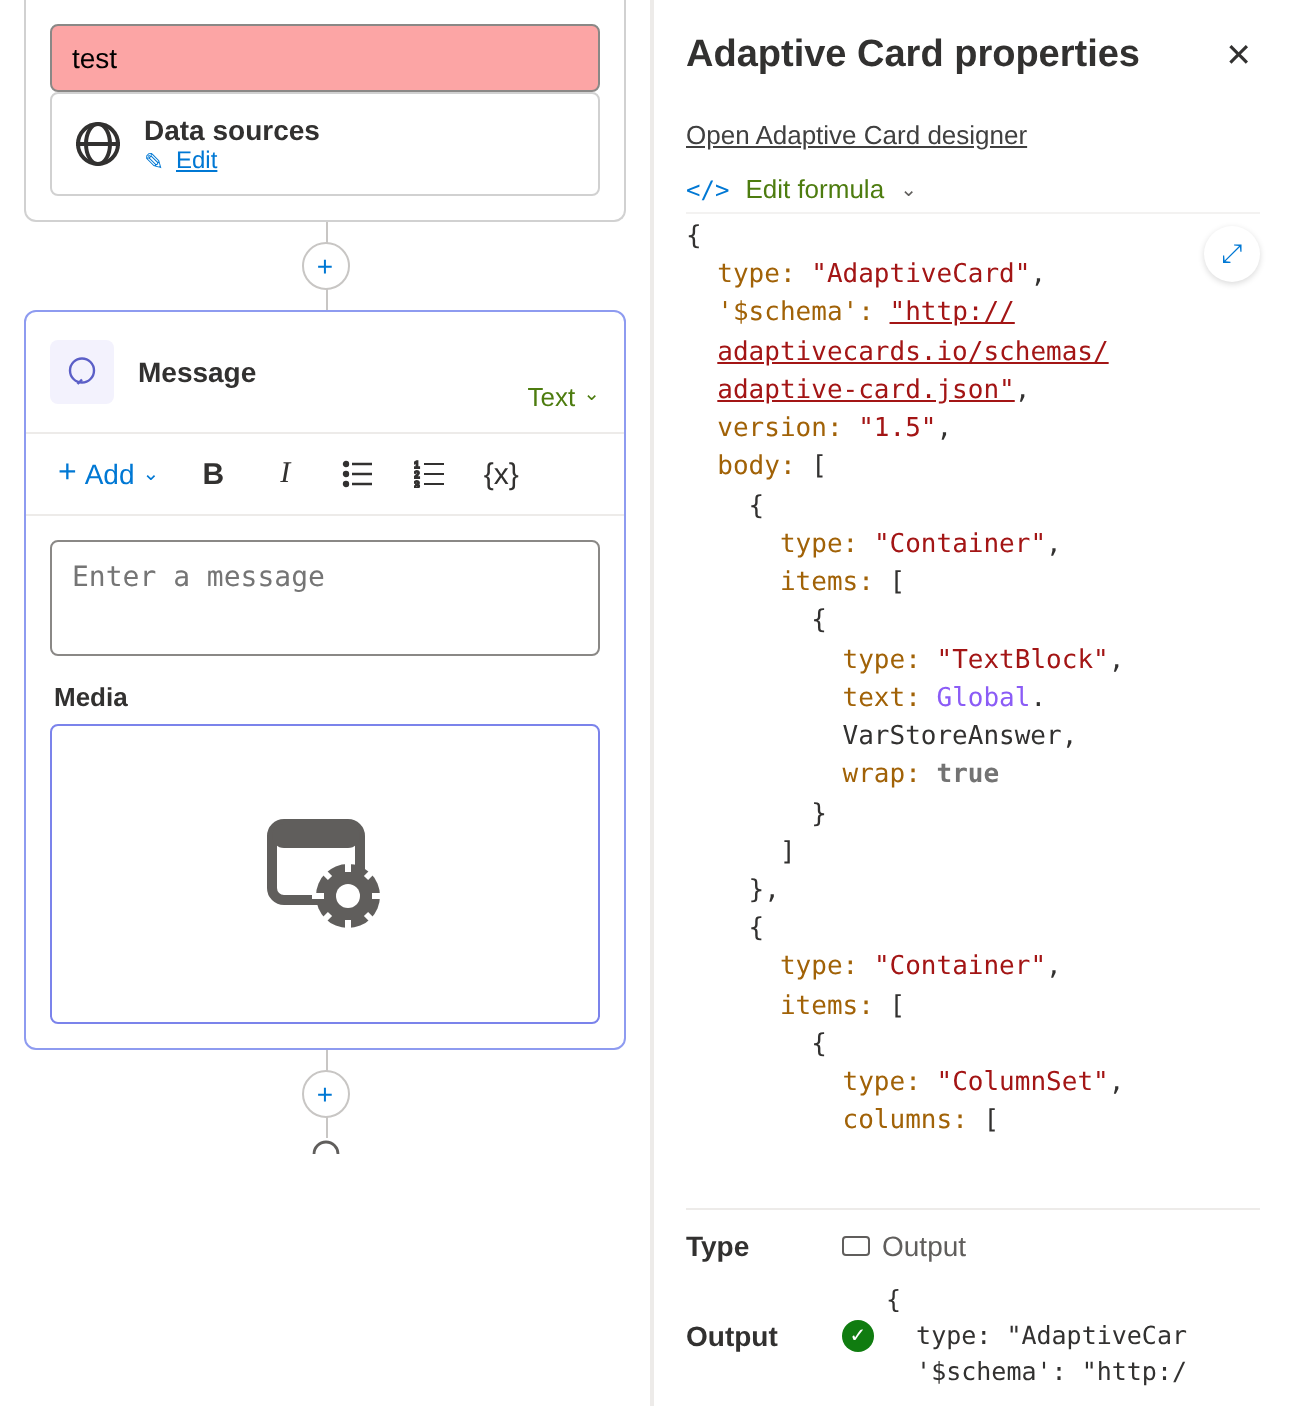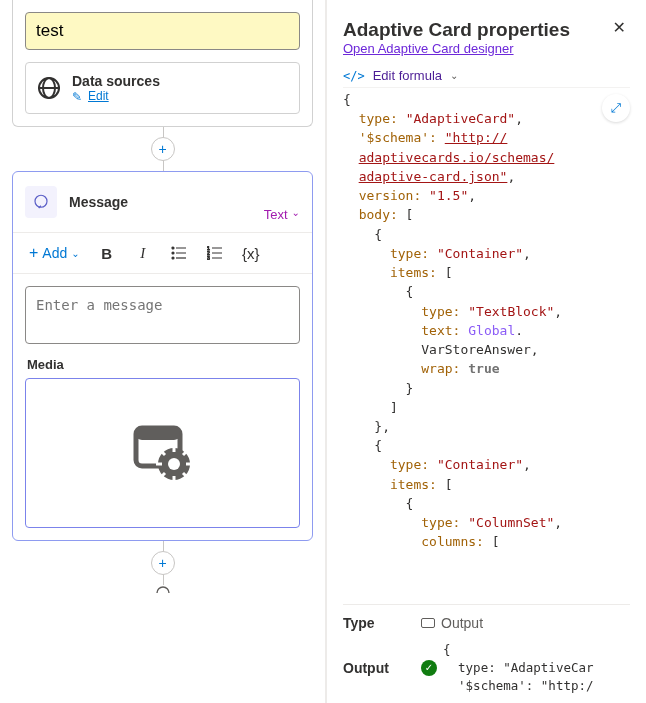--- a/index.html
+++ b/index.html
@@ -30,23 +30,22 @@
   .card.first {
     border-top: none;
     border-top-left-radius: 0;
     border-top-right-radius: 0;
   }
   .input-box {
     border: 1px solid #8a8886;
     border-radius: 4px;
     padding: 8px 10px;
     width: 100%;
-    font-size: 17px;
-    background: #fef9c3;
-    margin-bottom: 12px;
+    font-size: 14px;
+    background: #fca5a5;
     outline: none;
   }
   .ds-row {
     display: flex;
     align-items: center;
     gap: 12px;
     border: 1px solid #d1d1d1;
     border-radius: 4px;
     padding: 10px 12px;
   }
@@ -112,21 +111,21 @@
   .msg-icon {
     width: 32px; height: 32px;
     background: #f3f2fd;
     border-radius: 4px;
     display: flex; align-items: center; justify-content: center;
     color: #5b5fc7;
   }
   .msg-title { font-weight: 600; flex: 1; }
   .msg-type-btn {
     display: flex; gap: 4px;
-    font-size: 13px; color: #a21caf;
+    font-size: 13px; color: #4d7c0f;
     cursor: pointer;
     margin-top: 25px;
   }
   .chev-down { font-size: 10px; }
   .toolbar {
     display: flex; align-items: center;
     padding: 6px 10px; gap: 6px;
     border-top: 1px solid #edebe9;
     border-bottom: 1px solid #edebe9;
   }
@@ -164,30 +163,30 @@
 
   
   .right-pane {
     width: 320px;
     background: #fff;
     display: flex; flex-direction: column;
     padding: 14px 16px 8px 16px;
     position: relative;
     border-left: 1px solid #edebe9;
   }
-  .rp-header { display: flex; align-items: flex-end; justify-content: space-between; }
+  .rp-header { display: flex; align-items: center; justify-content: space-between; margin-bottom: 18px; }
   .rp-title { font-size: 19px; font-weight: 600; }
   .close-x { font-size: 16px; cursor: pointer; padding: 4px; }
-  .rp-link { color: #6d28d9; text-decoration: underline; font-size: 13px; margin-bottom: 12px; display: inline-block; cursor: pointer; }
+  .rp-link { color: #404040; text-decoration: underline; font-size: 13px; margin-bottom: 12px; display: inline-block; cursor: pointer; }
   .formula-bar {
     display: flex; align-items: center; gap: 8px;
     font-size: 13px; color: #605e5c; margin-bottom: 4px;
   }
   .fb-code { color: #0078d4; font-family: monospace; font-size: 12px; }
-  .formula-label { color: #4c1d95; }
+  .formula-label { color: #4d7c0f; }
   .code-wrap {
     position: relative;
     flex: 1;
     min-height: 0;
     border-top: 1px solid #f3f2f1;
     border-bottom: 1px solid #edebe9;
   }
   .expand-btn {
     position: absolute; top: 6px; right: 0;
     width: 28px; height: 28px; border-radius: 50%;

